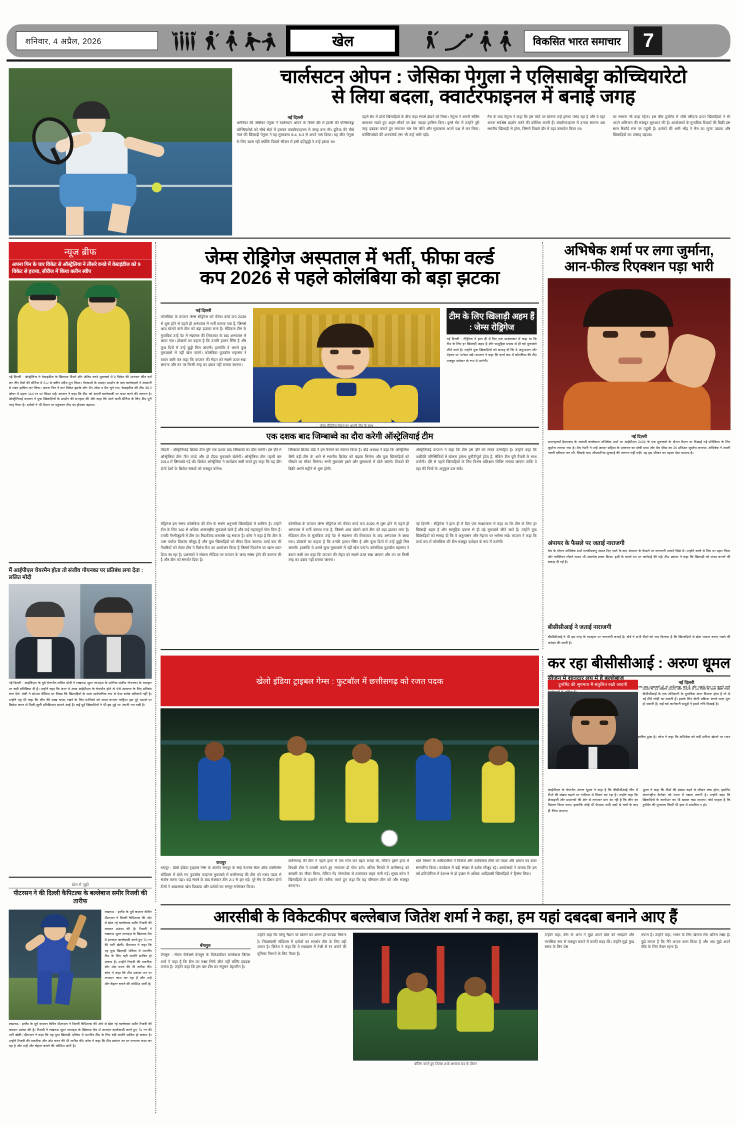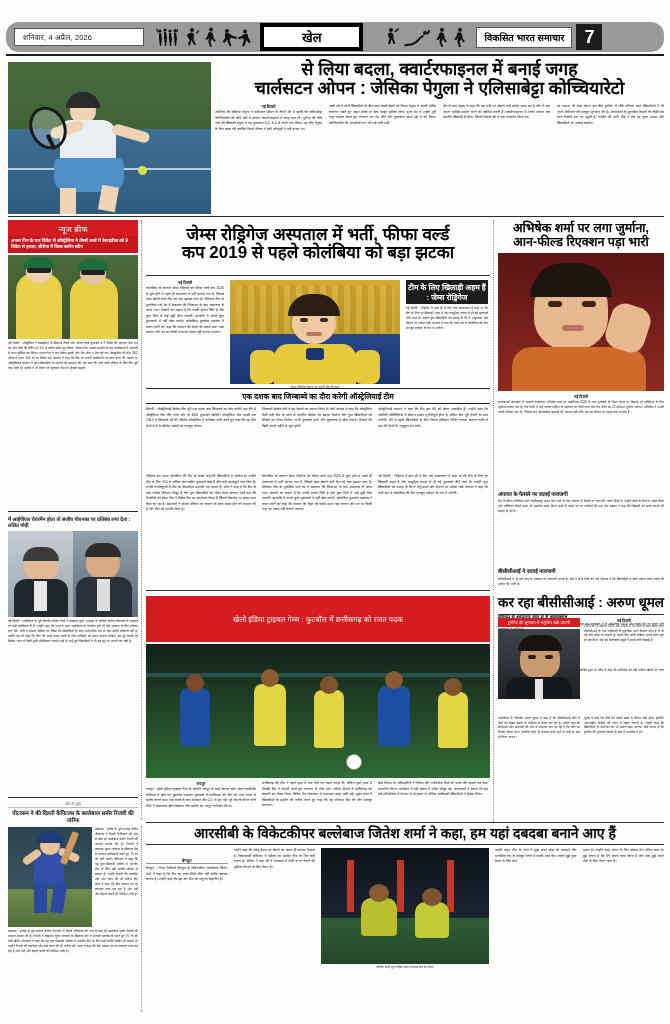--- a/index.html
+++ b/index.html
@@ -151,22 +151,22 @@
     <div style="position:absolute;left:104px;top:66px;width:38px;height:11px;background:#f0d2b4;border-radius:6px;transform:rotate(16deg);"></div>
     <div style="position:absolute;left:52px;top:126px;width:16px;height:26px;background:#f0d2b4;"></div>
     <div style="position:absolute;left:92px;top:124px;width:17px;height:25px;background:#f0d2b4;transform:rotate(10deg);"></div>
 
     <div style="position:absolute;left:22px;top:44px;width:30px;height:38px;border:3px solid #1a1a1a;border-radius:50%;transform:rotate(-25deg);background:rgba(255,255,255,.25);"></div>
     <div style="position:absolute;left:41px;top:72px;width:4px;height:16px;background:#1a1a1a;transform:rotate(-25deg);"></div>
     <div style="position:absolute;left:130px;top:104px;width:9px;height:9px;border-radius:50%;background:#d7e24a;"></div>
   </div>
 
   <div class="col" style="left:215px;top:60px;width:449px;">
+    <div class="hl hl-main">चार्लसटन ओपन : जेसिका पेगुला ने एलिसाबेट्टा कोच्चियारेटो</div>
     <div class="hl hl-main">से लिया बदला, क्वार्टरफाइनल में बनाई जगह</div>
-    <div class="hl hl-main">चार्लसटन ओपन : जेसिका पेगुला ने एलिसाबेट्टा कोच्चियारेटो</div>
   </div>
 
   <div class="col" style="left:215px;top:104px;width:449px;display:flex;gap:7px;">
     <div style="width:107px;">
       <div class="dateline">नई दिल्ली</div>
       <div class="body-txt" style="height:104px;">अमेरिका की जेसिका पेगुला ने चार्लसटन ओपन के तीसरे दौर में इटली की एलिसाबेट्टा कोच्चियारेटो को सीधे सेटों में हराकर क्वार्टरफाइनल में जगह बना ली। दुनिया की चौथे नंबर की खिलाड़ी पेगुला ने यह मुकाबला 6-4, 6-2 से अपने नाम किया। यह जीत पेगुला के लिए खास रही क्योंकि पिछले सीजन में इसी प्रतिद्वंद्वी ने उन्हें हराया था।</div>
     </div>
     <div style="width:107px;">
       <div class="body-txt" style="height:112px;">पहले सेट में दोनों खिलाड़ियों के बीच कड़ा संघर्ष देखने को मिला। पेगुला ने अपनी सर्विस बरकरार रखते हुए अहम मौकों पर ब्रेक प्वाइंट हासिल किए। दूसरे सेट में उन्होंने पूरी तरह दबदबा बनाते हुए लगातार चार गेम जीते और मुकाबला अपने पक्ष में कर लिया। कोच्चियारेटो की अनफोर्स्ड एरर भी उन्हें भारी पड़ी।</div>
     </div>
@@ -241,21 +241,21 @@
       </div>
       <div class="body-txt xs" style="width:43px;height:100px;">लखनऊ : इंग्लैंड के पूर्व कप्तान केविन पीटरसन ने दिल्ली कैपिटल्स की ओर से खेल रहे बल्लेबाज समीर रिजवी की जमकर प्रशंसा की है। रिजवी ने लखनऊ सुपर जायंट्स के खिलाफ मैच में शानदार बल्लेबाजी करते हुए 70 रन की पारी खेली। पीटरसन ने कहा कि यह युवा खिलाड़ी भविष्य में भारतीय टीम के लिए बड़ी संपत्ति साबित हो सकता है। उन्होंने रिजवी की तकनीक और शॉट चयन की भी तारीफ की। कोच ने कहा कि टीम प्रबंधन उन पर लगातार काम कर रहा है और उन्हें और बेहतर बनाने की कोशिश जारी है।</div>
     </div>
     <div class="body-txt xs" style="height:56px;margin-top:2px;">लखनऊ : इंग्लैंड के पूर्व कप्तान केविन पीटरसन ने दिल्ली कैपिटल्स की ओर से खेल रहे बल्लेबाज समीर रिजवी की जमकर प्रशंसा की है। रिजवी ने लखनऊ सुपर जायंट्स के खिलाफ मैच में शानदार बल्लेबाजी करते हुए 70 रन की पारी खेली। पीटरसन ने कहा कि यह युवा खिलाड़ी भविष्य में भारतीय टीम के लिए बड़ी संपत्ति साबित हो सकता है। उन्होंने रिजवी की तकनीक और शॉट चयन की भी तारीफ की। कोच ने कहा कि टीम प्रबंधन उन पर लगातार काम कर रहा है और उन्हें और बेहतर बनाने की कोशिश जारी है।</div>
   </div>
 
   <div class="vrule" style="left:141px;top:220px;height:600px;"></div>
 
   <div class="col" style="left:146px;top:226px;width:344px;">
     <div class="hl hl-2">जेम्स रोड्रिगेज अस्पताल में भर्ती, फीफा वर्ल्ड</div>
-    <div class="hl hl-2">कप 2019 से पहले कोलंबिया को बड़ा झटका</div>
+    <div class="hl hl-2">कप 2026 से पहले कोलंबिया को बड़ा झटका</div>
   </div>
   <div class="hrule" style="left:146px;top:275px;width:344px;"></div>
 
   <div class="col" style="left:146px;top:280px;width:344px;display:flex;gap:6px;">
     <div style="width:78px;">
       <div class="dateline">नई दिल्ली</div>
       <div class="body-txt" style="height:100px;">कोलंबिया के कप्तान जेम्स रोड्रिगेज को फीफा वर्ल्ड कप 2026 से शुरू होने से पहले ही अस्पताल में भर्ती कराया गया है, जिससे आठ खेलने वाले टीम को बड़ा झटका लगा है। मेडिकल टीम के मुताबिक उन्हें पेट में संक्रमण की शिकायत के बाद अस्पताल ले जाया गया। डॉक्टरों का कहना है कि उनकी हालत स्थिर है और कुछ दिनों में उन्हें छुट्टी मिल जाएगी। हालांकि वे अगले कुछ मुकाबलों में नहीं खेल पाएंगे। कोलंबिया फुटबॉल महासंघ ने बयान जारी कर कहा कि कप्तान की सेहत को सबसे ऊपर रखा जाएगा और उन पर किसी तरह का दबाव नहीं बनाया जाएगा।</div>
     </div>
     <div style="width:170px;">
       <div class="photo ph-col" style="position:relative;left:0;top:0;width:170px;height:104px;">

